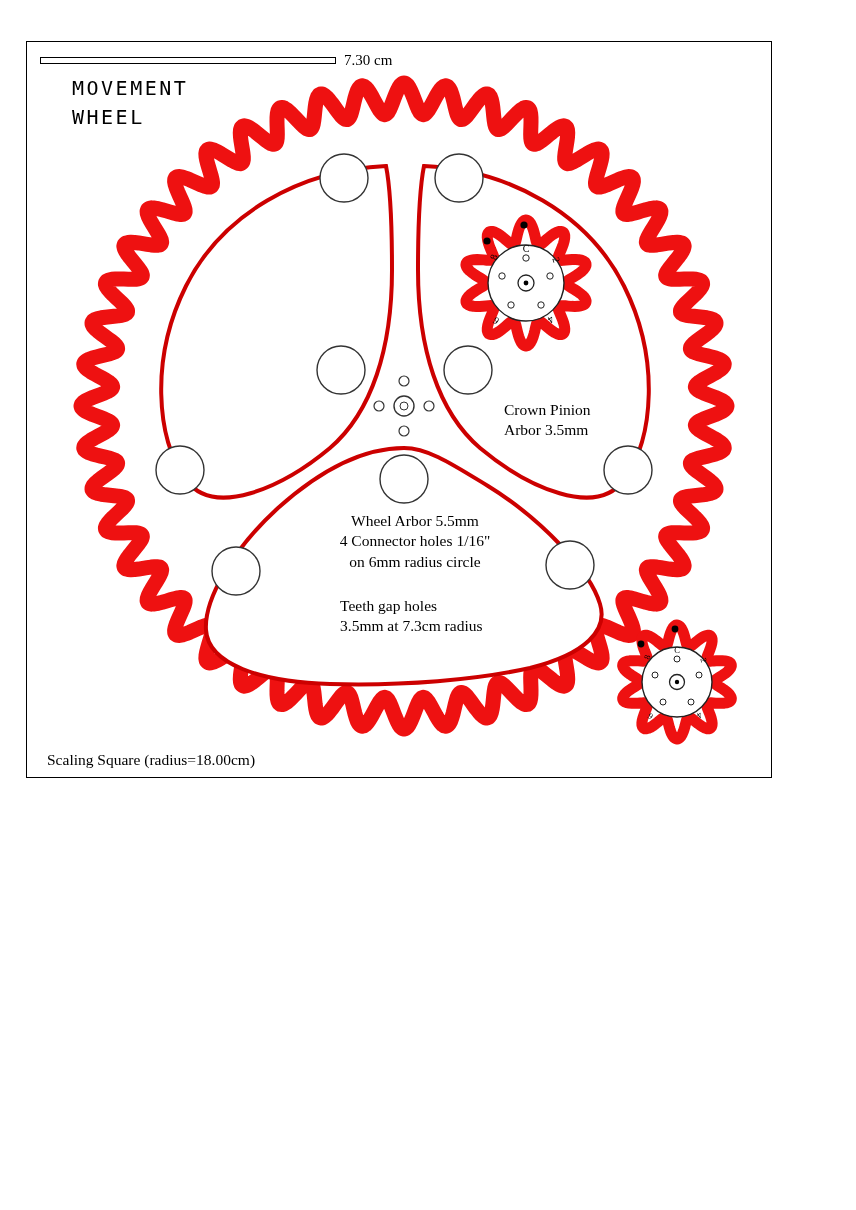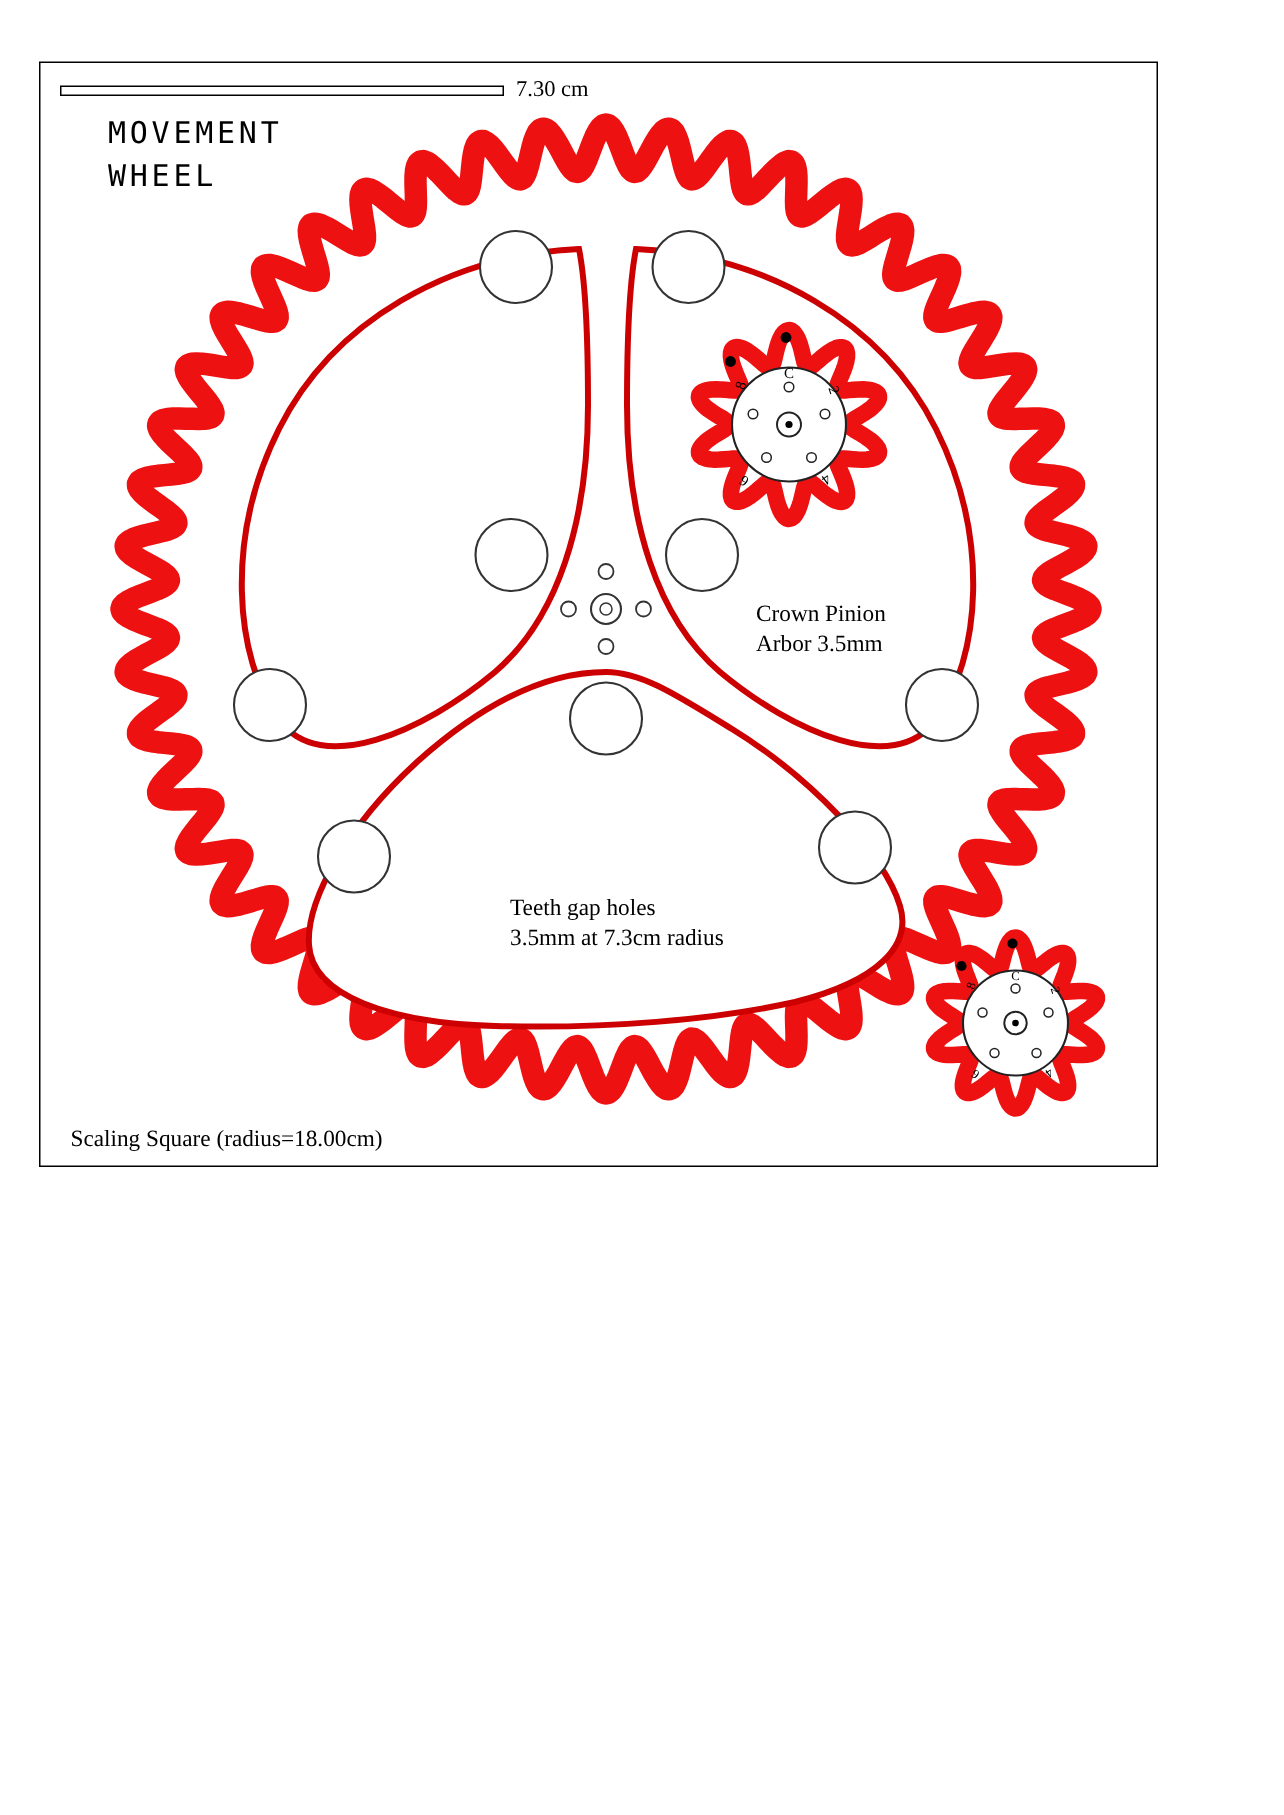--- a/index.html
+++ b/index.html
@@ -189,17 +189,20 @@
       <text class="pinion-digit-sm" x="677" y="635" text-anchor="middle">C</text>
       <text class="pinion-digit-sm" x="701" y="643" text-anchor="middle" transform="rotate(72 701 643)">2</text>
       <text class="pinion-digit-sm" x="698" y="695" text-anchor="middle" transform="rotate(144 698 695)">4</text>
       <text class="pinion-digit-sm" x="652" y="696" text-anchor="middle" transform="rotate(216 652 696)">6</text>
       <text class="pinion-digit-sm" x="650" y="640" text-anchor="middle" transform="rotate(288 650 640)">8</text>
     </g>
   </svg>
 
   <div class="callout" id="callout-crown">Crown Pinion
 Arbor 3.5mm</div>
+  <div class="callout" id="callout-arbor">Wheel Arbor 5.5mm
+4 Connector holes 1/16"
+on 6mm radius circle</div>
   <div class="callout" id="callout-teeth">Teeth gap holes
 3.5mm at 7.3cm radius</div>
 
   <div class="footnote">Scaling Square (radius=18.00cm)</div>
 </div>
 
 </body></html>

